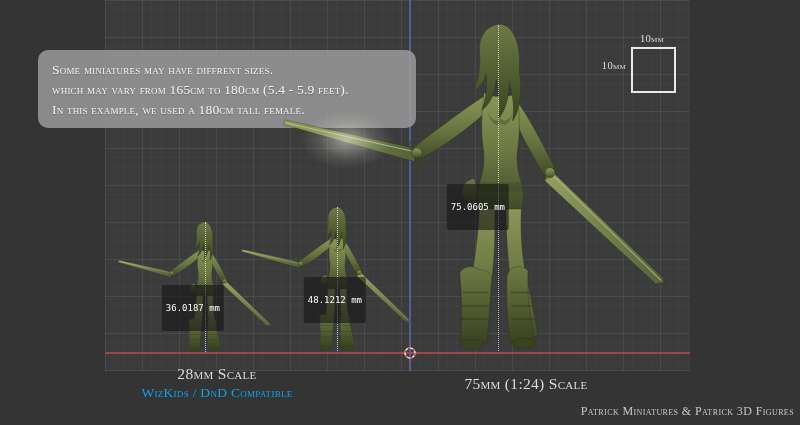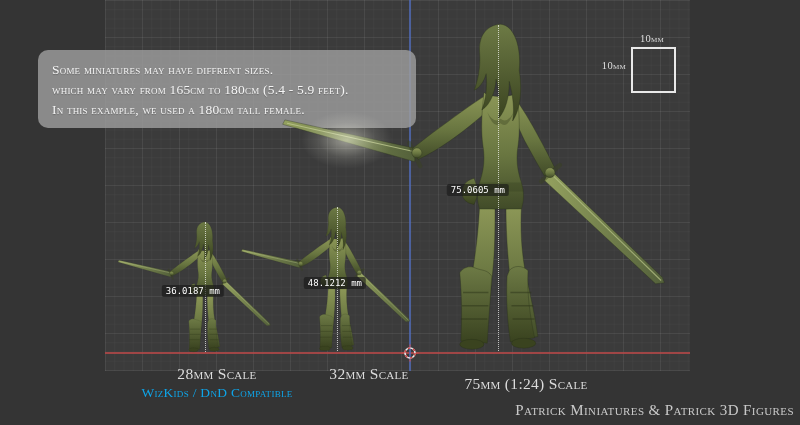--- a/index.html
+++ b/index.html
@@ -40,39 +40,39 @@
   .ref-label{position:absolute;font-variant:small-caps;font-size:10.5px;color:#dedede;letter-spacing:0.3px;}
   .ref-label.top{left:652px;top:33px;transform:translateX(-50%);}
   .ref-label.side{left:596px;top:60px;width:30px;text-align:right;}
 
   .fig{position:absolute;}
   .measure-line{position:absolute;width:0;border-left:1px dotted rgba(255,255,255,0.68);}
   .measure-chip{
     position:absolute;transform:translateX(-55%);
     background:rgba(22,22,22,0.60);color:#fdfdfd;
     font-family:"DejaVu Sans Mono",monospace;font-size:9px;
-    padding:1px 4px;border-radius:2px;white-space:nowrap;
+    padding:18px 4px;border-radius:2px;white-space:nowrap;
   }
   .flare{
     position:absolute;left:302px;top:112px;width:90px;height:56px;
     background:radial-gradient(ellipse at center, rgba(255,255,238,0.50), rgba(255,255,238,0.12) 45%, transparent 72%);
     pointer-events:none;
   }
 
   .scale-label{
     position:absolute;transform:translateX(-50%);
     font-variant:small-caps;font-size:15.5px;color:#dcdcdc;letter-spacing:0.3px;white-space:nowrap;text-align:center;
   }
   .sub-label{
     position:absolute;transform:translateX(-50%);
     font-variant:small-caps;font-size:13.5px;color:#0ea5e9;letter-spacing:0.3px;white-space:nowrap;
   }
   .footer-credit{
     position:absolute;right:6px;bottom:6px;
-    font-variant:small-caps;font-size:15px;color:#c9c9c9;letter-spacing:0.4px;
+    font-variant:small-caps;font-size:12px;color:#c9c9c9;letter-spacing:0.4px;
   }
 </style>
 </head>
 <body>
 
 <svg width="0" height="0" style="position:absolute" aria-hidden="true">
   <defs>
     <linearGradient id="mg-body" x1="0" y1="0" x2="0" y2="1">
       <stop offset="0" stop-color="#8c9757"></stop>
       <stop offset="0.55" stop-color="#687540"></stop>
@@ -161,17 +161,16 @@
 
   <div class="measure-line" style="left:498px;top:25px;height:326px"></div>
   <div class="measure-chip" style="left:481px;top:184px">75.0605 mm</div>
 
   <div class="ref-square"></div>
   <div class="ref-label top">10mm</div>
   <div class="ref-label side">10mm</div>
 
   <div class="scale-label" style="left:217px;top:365px">28mm Scale</div>
   <div class="sub-label" style="left:217px;top:385px">WizKids / DnD Compatible</div>
-  <div class="scale-label" style="left:369px;top:365px">32mm Scale</div>
   <div class="scale-label" style="left:526px;top:375px">75mm (1:24) Scale</div>
 
   <div class="footer-credit">Patrick Miniatures &amp; Patrick 3D Figures</div>
 </div>
 
 </body></html>

